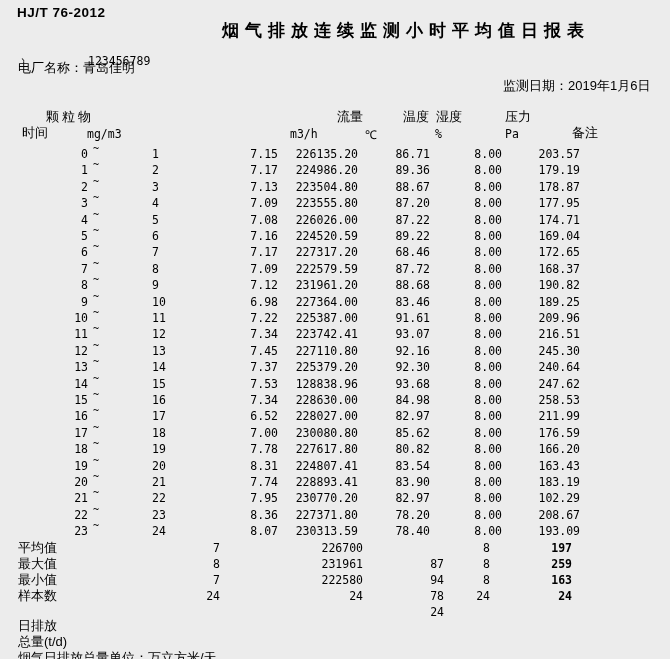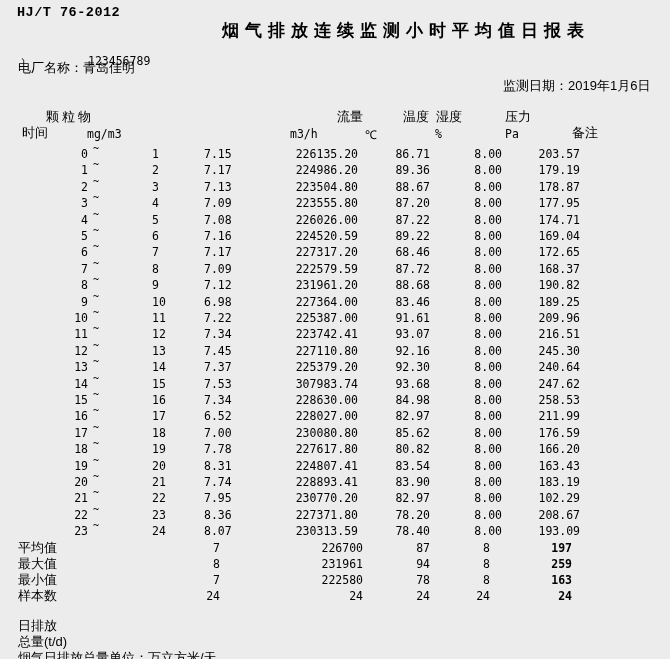--- a/index.html
+++ b/index.html
@@ -9,21 +9,21 @@
     font-family:"Liberation Sans",sans-serif;
     color:#000;
     position:relative;
     overflow:hidden;
   }
   .abs{position:absolute;white-space:pre;}
   .num{font-family:"DejaVu Sans Mono",monospace;font-size:11.5px;}
   .cjk{font-size:13px;margin-top:13px;}
   .std-code{
     left:17px;top:5px;
-    font-family:Liberation Mono, monospace;
+    font-family:Liberation Sans, sans-serif;
     font-size:13.5px;font-weight:bold;letter-spacing:0.5px;
   }
   .title{
     left:222px;top:19px;
     font-size:17px;font-weight:bold;letter-spacing:6px;
   }
   .plant-line{left:18px;top:46px;}
   .plant-tick{left:20px;top:58px;font-size:12px;font-family:"DejaVu Sans Mono",monospace;}
   .plant-code{left:88px;top:54px;text-align:center;}
   .date-line{left:503px;top:64px;}
@@ -41,31 +41,31 @@
   .u-temp{left:365px;top:126px;font-size:12px;font-family:"Liberation Sans",sans-serif;}
   .u-hum{left:435px;top:127px;}
   .u-press{left:505px;top:127px;}
 
   
   .row{position:absolute;left:0;width:670px;height:16px;line-height:16px;}
   .c{position:absolute;white-space:pre;font-family:"DejaVu Sans Mono",monospace;font-size:11.5px;}
   .c-hs{left:40px;width:48px;text-align:right;}
   .c-tilde{left:93px;top:-5px;font-size:10px;}
   .c-he{left:152px;}
-  .c-pm{left:204px;width:80px;text-align:left;}
+  .c-pm{left:198px;width:80px;text-align:right;}
   .c-flow{left:280px;width:78px;text-align:right;}
   .c-temp{left:370px;width:60px;text-align:right;}
   .c-hum{left:442px;width:60px;text-align:right;}
   .c-press{left:500px;width:80px;text-align:right;}
 
   
   .s-label{left:18px;font-family:"Liberation Sans",sans-serif;font-size:13px;}
   .s-v1{left:140px;width:80px;text-align:right;}
   .s-flow{left:283px;width:80px;text-align:right;}
-  .s-temp{left:370px;width:60px;text-align:right;}
+  .s-temp{left:384px;width:60px;text-align:right;margin-top:16px;}
   .s-hum{left:430px;width:60px;text-align:right;}
   .s-press{left:492px;width:80px;text-align:right;font-weight:bold;}
 
   .f-line1{left:18px;top:604px;}
   .f-line2{left:18px;top:620px;}
   .f-line3{left:18px;top:636px;}
 </style>
 </head>
 <body>
 
@@ -229,21 +229,21 @@
     <span class="c c-flow">225379.20</span>
     <span class="c c-temp">92.30</span>
     <span class="c c-hum">8.00</span>
     <span class="c c-press">240.64</span>
   </div>
     <div class="row" style="top: 375.6px;">
     <span class="c c-hs">14</span>
     <span class="c c-tilde">~</span>
     <span class="c c-he">15</span>
     <span class="c c-pm">7.53</span>
-    <span class="c c-flow">307983.74</span>
+    <span class="c c-flow">128838.96</span>
     <span class="c c-temp">93.68</span>
     <span class="c c-hum">8.00</span>
     <span class="c c-press">247.62</span>
   </div>
     <div class="row" style="top: 392px;">
     <span class="c c-hs">15</span>
     <span class="c c-tilde">~</span>
     <span class="c c-he">16</span>
     <span class="c c-pm">7.34</span>
     <span class="c c-flow">228630.00</span>

